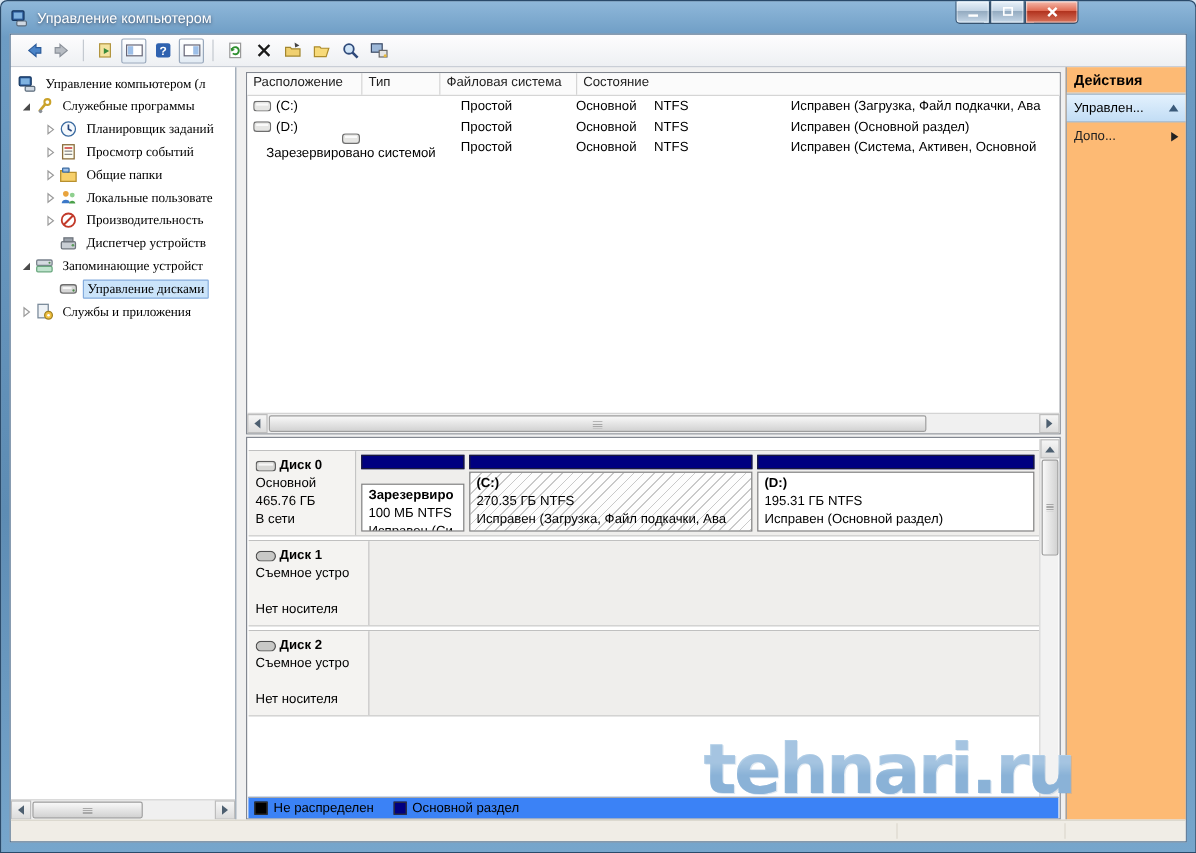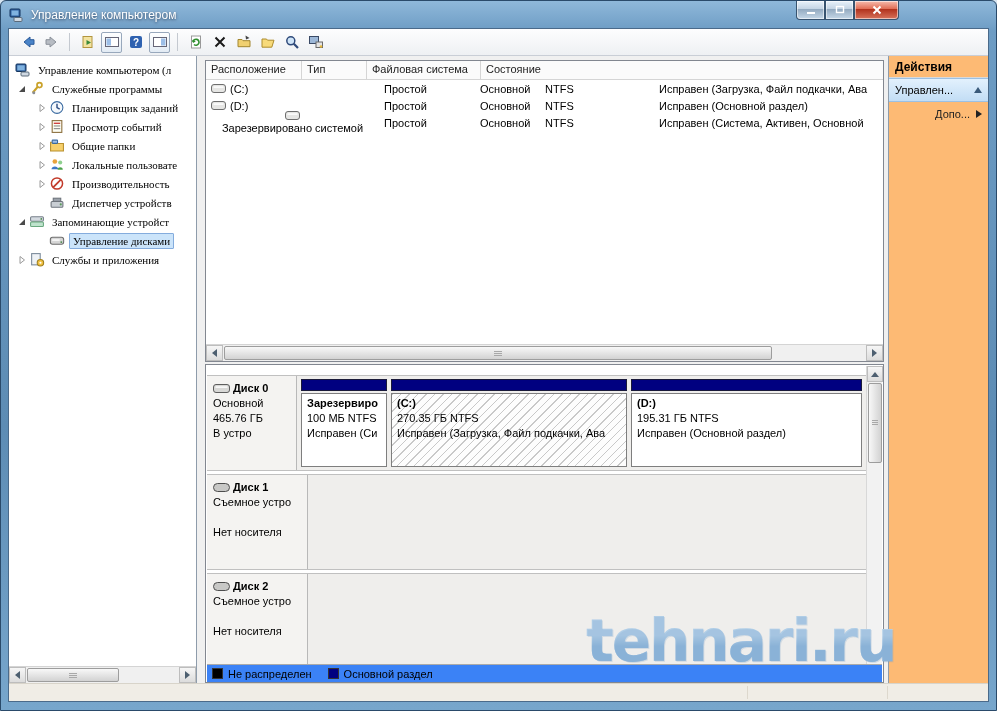--- a/index.html
+++ b/index.html
@@ -55,49 +55,49 @@
   .vl-header { display:flex; height:19px; background:#fbfbfb; border-bottom:1px solid #d5d5d5; font-size:11px; color:#222; }
   .vl-hcell { padding:2px 5px; border-right:1px solid #d5d5d5; overflow:hidden; white-space:nowrap; }
   .vl-row { display:flex; height:17px; font-size:11px; color:#000; align-items:center; }
   .vl-cell { padding:0 5px; overflow:hidden; white-space:nowrap; display:flex; align-items:center; gap:4px; }
   .c-name{width:173px;} .c-loc{width:96px;} .c-type{width:65px;} .c-fs{width:114px;} .c-status{flex:1;}
   .vl-fill { flex:1; }
   .vl-hscroll { height:17px; border-top:1px solid #d4d4d4; background:#f0f0f0; display:flex; align-items:center; }
 
   .disk-pane { flex:1; margin-top:2px; border:1px solid #828790; background:#fff; position:relative; overflow:hidden; }
   .disk-rows { position:absolute; inset:10px 17px 18px 1px; overflow:hidden; }
-  .disk-row { display:flex; height:96px; margin-bottom:3px; border-top:1px solid #c0c0c0; border-bottom:1px solid #c0c0c0; }
+  .disk-row { display:flex; height:72px; margin-bottom:3px; border-top:1px solid #c0c0c0; border-bottom:1px solid #c0c0c0; }
   .disk-label { width:101px; background:#f4f3f1; border-right:1px solid #b8b8b8; padding:5px 6px; font-size:11px; line-height:15px; }
   .disk-label .dname { font-weight:bold; display:flex; align-items:center; gap:3px; }
   .disk-content { flex:1; background:#efeeec; padding:3px 4px; display:flex; gap:4px; }
   .disk-content.empty { background:#efeeec; }
   .part { display:flex; flex-direction:column; }
   .p-strip { height:12px; background:#000080; border:1px solid #1a1a3a; }
   .p-body { flex:1; margin-top:2px; border:1px solid #7e7e7e; background:#fff; padding:2px 5px; font-size:11px; line-height:15px; overflow:hidden; white-space:nowrap; }
   .p-body.selected { background-color:#fdfdfd; background-image:repeating-linear-gradient(135deg, #c9c9c9 0 1px, transparent 1px 6px); }
   .p-title { font-weight:bold; }
-  .w-res{width:86px;} .w-c{width:236px;} .w-d{width:231px;}
+  .w-res{width:86px;gap:10px;} .w-c{width:236px;} .w-d{width:231px;}
 
   .disk-vscroll { position:absolute; top:1px; right:1px; bottom:18px; width:16px; background:#f2f2f2; border-left:1px solid #d8d8d8; }
   .disk-vscroll .sb-arrow { width:16px; }
   .v-thumb { width:14px; height:80px; margin:1px auto 0; background:linear-gradient(90deg,#f8f8f8,#d2d2d2); border:1px solid #9d9d9d; border-radius:2px; position:relative; }
   .v-thumb::after { content:""; position:absolute; top:50%; left:3px; right:3px; height:6px; margin-top:-3px; background:repeating-linear-gradient(#a8a8a8 0 1px, transparent 1px 2px); }
 
   .legend { position:absolute; left:1px; right:1px; bottom:0; height:18px; background:#3b82f6; border-top:1px solid #aaa; display:flex; align-items:center; gap:16px; padding-left:5px; font-size:11px; }
   .legend-item { display:flex; align-items:center; gap:5px; }
   .sq { width:11px; height:11px; border:1px solid #333; }
   .sq-unalloc { background:#000000; }
   .sq-primary { background:#000080; }
 
   
   .actions-panel { width:100px; background:#fdba74; border-left:1px solid #8e9cab; font-size:11px; }
   .act-header { font-weight:bold; font-size:12px; padding:4px 6px 3px; border-bottom:1px solid #d9d9d9; }
   .act-item { height:24px; display:flex; align-items:center; padding:0 6px; justify-content:space-between; }
   .act-item.hl { background:linear-gradient(#e3f1fd,#c2ddf5); border-top:1px solid #9cc0e2; border-bottom:1px solid #9cc0e2; font-size:11px; }
-  .act-item.sub { justify-content:flex-end; gap:6px; color:#222; }
+  .act-item.sub { gap:6px; color:#222; }
   .act-arrow-up { width:0; height:0; border-left:4px solid transparent; border-right:4px solid transparent; border-bottom:6px solid #3a5a7a; }
   .act-arrow-right { width:0; height:0; border-top:4px solid transparent; border-bottom:4px solid transparent; border-left:6px solid #222; }
 
   .statusbar { height:18px; background:#f0ede6; border-top:1px solid #d8d4ca; position:relative; }
   .statusbar .sep { position:absolute; top:2px; bottom:2px; width:1px; background:#ddd8cd; }
   .sep1 { right:240px; } .sep2 { right:100px; }
 
   .watermark { position:absolute; left:585px; top:606px; font-size:58px; font-weight:bold; letter-spacing:-2px; font-family:"DejaVu Sans", sans-serif; background:linear-gradient(#dcebf6 42%, #8db4d9 58%); -webkit-background-clip:text; background-clip:text; color:rgba(140,180,216,0.55); text-shadow:1px 1px 0 rgba(120,160,200,.25); pointer-events:none; z-index:9; }
 </style>
 </head>
@@ -425,21 +425,21 @@
               <div class="disk-label">
                 <div class="dname">
                     <svg width="17" height="9">
                       <rect x="0.5" y="0.5" width="16" height="8" rx="2.5" fill="#d8d8d6" stroke="#5e5e5e"></rect>
                       <rect x="2.5" y="2.2" width="12" height="1.8" fill="#fff" opacity="0.8"></rect>
                     </svg>
                     <span>Диск 0</span>
                   </div>
                 <div>Основной</div>
                 <div>465.76 ГБ</div>
-                <div>В устро</div>
+                <div>В сети</div>
               </div>
               <div class="disk-content">
                 <div class="part w-res">
                   <div class="p-strip"></div>
                   <div class="p-body">
                     <div class="p-title">Зарезервиро</div>
                     <div>100 МБ NTFS</div>
                     <div>Исправен (Си</div>
                   </div>
                 </div>

